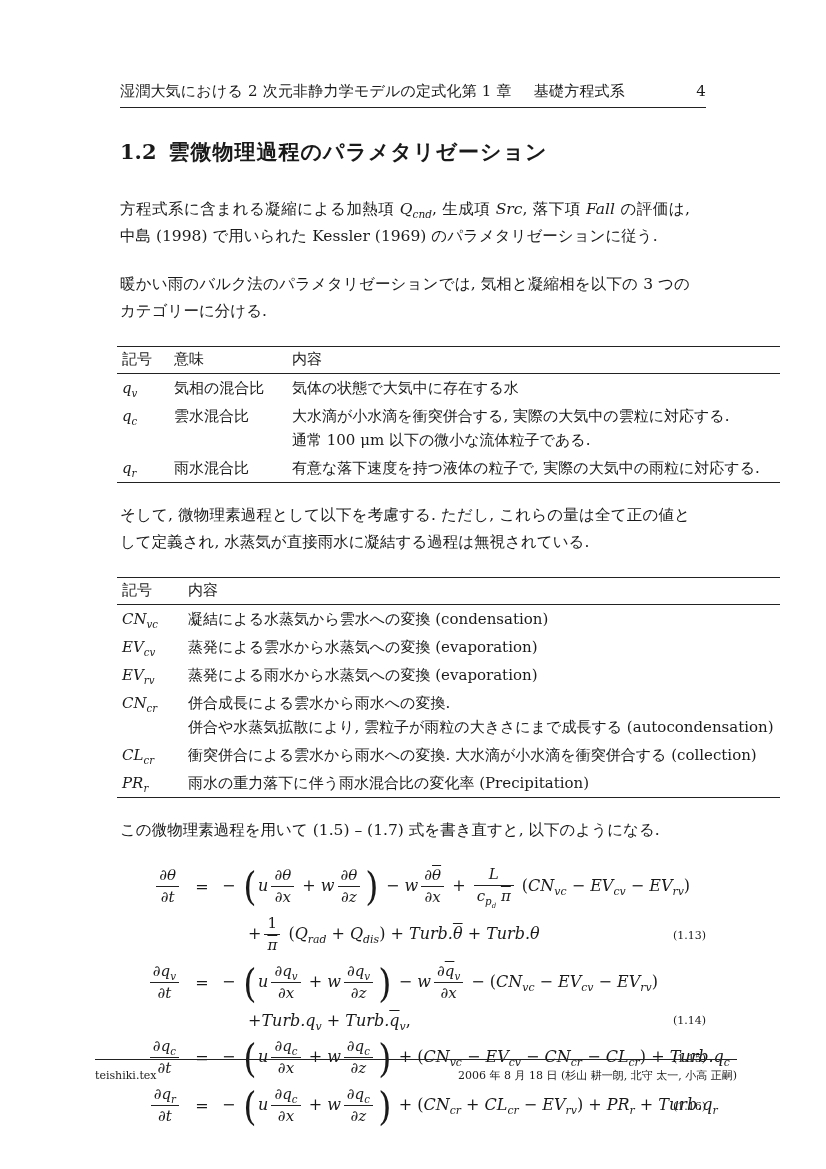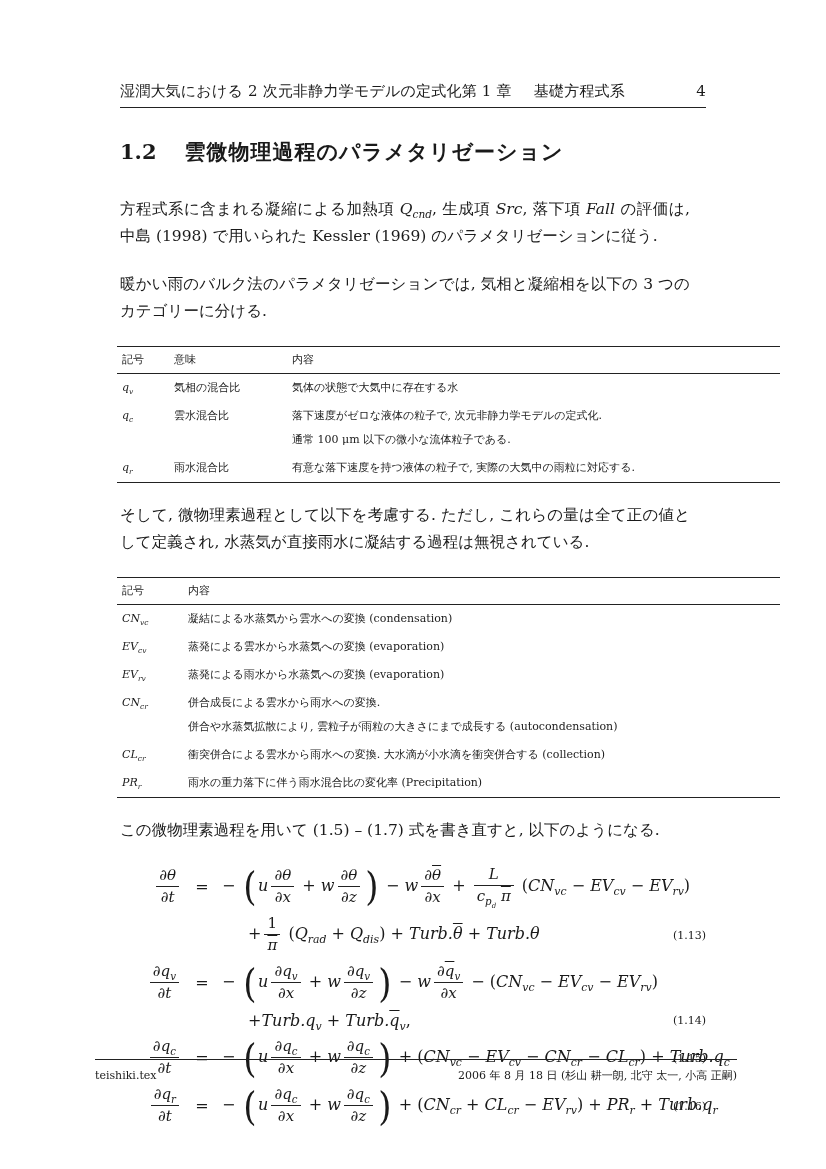--- a/index.html
+++ b/index.html
@@ -20,36 +20,36 @@
   .pagehead .chaptitle{margin-left:22px;}
   .pagehead .pagenum{margin-left:auto;}
   .headrule{position:absolute;left:120px;top:107px;width:586px;border-top:1.4px solid #222;}
 
   
   .section{
     position:absolute;left:120px;top:138px;width:640px;margin:0;
     font-size:21px;font-weight:bold;display:flex;align-items:baseline;
   }
   .section .secnum{font-family:"DejaVu Serif","Liberation Serif",serif;}
-  .section .sectitle{margin-left:28px;font-family:"DejaVu Sans","Liberation Sans",sans-serif;letter-spacing:1px;}
+  .section .sectitle{margin-left:12px;font-family:"DejaVu Sans","Liberation Sans",sans-serif;letter-spacing:1px;}
 
   
   .bodycol{position:absolute;left:120px;top:196px;width:586px;}
   p.para{
     margin:0 16px 21px 0;
     font-size:15.5px;line-height:27px;text-align:justify;
   }
   .im{font-style:italic;font-family:"DejaVu Serif","Liberation Serif",serif;}
   sub{font-size:68%;font-style:italic;line-height:0;}
 
   
   table.tbl{
     border-collapse:collapse;
     width:663px;margin:0 4px 19px -3px;
-    font-size:11px;
+    font-size:15px;
     border-top:1.4px solid #222;border-bottom:1.4px solid #222;
   }
   table.tbl thead tr{border-bottom:1.1px solid #222;}
   table.tbl th{font-weight:normal;text-align:left;padding:2px 0 3px 0;line-height:21px;}
   table.tbl td{vertical-align:top;text-align:left;padding:2px 0;line-height:24px;}
   .tbl1 .c-sym{width:52px;padding-left:5px;}
   .tbl1 .c-mean{width:118px;}
   .tbl2 .c-sym{width:66px;padding-left:5px;}
   td.symcell{font-style:italic;}
 
@@ -120,21 +120,21 @@
       <tbody>
         <tr>
           <td class="symcell c-sym"><span>q</span><sub>v</sub></td>
           <td class="c-mean">気相の混合比</td>
           <td>気体の状態で大気中に存在する水</td>
         </tr>
         <tr>
           <td class="symcell c-sym"><span>q</span><sub>c</sub></td>
           <td class="c-mean">雲水混合比</td>
           <td>
-            <div>落下速度がゼロな液体の粒子で, 次元非静力学モデルの定式化.</div>
+            <div>大水滴が小水滴を衝突併合する, 実際の大気中の雲粒に対応する.</div>
             <div>通常 100 μm 以下の微小な流体粒子である.</div>
           </td>
         </tr>
         <tr>
           <td class="symcell c-sym"><span>q</span><sub>r</sub></td>
           <td class="c-mean">雨水混合比</td>
           <td>有意な落下速度を持つ液体の粒子で, 実際の大気中の雨粒に対応する.</td>
         </tr>
       </tbody>
     </table>

